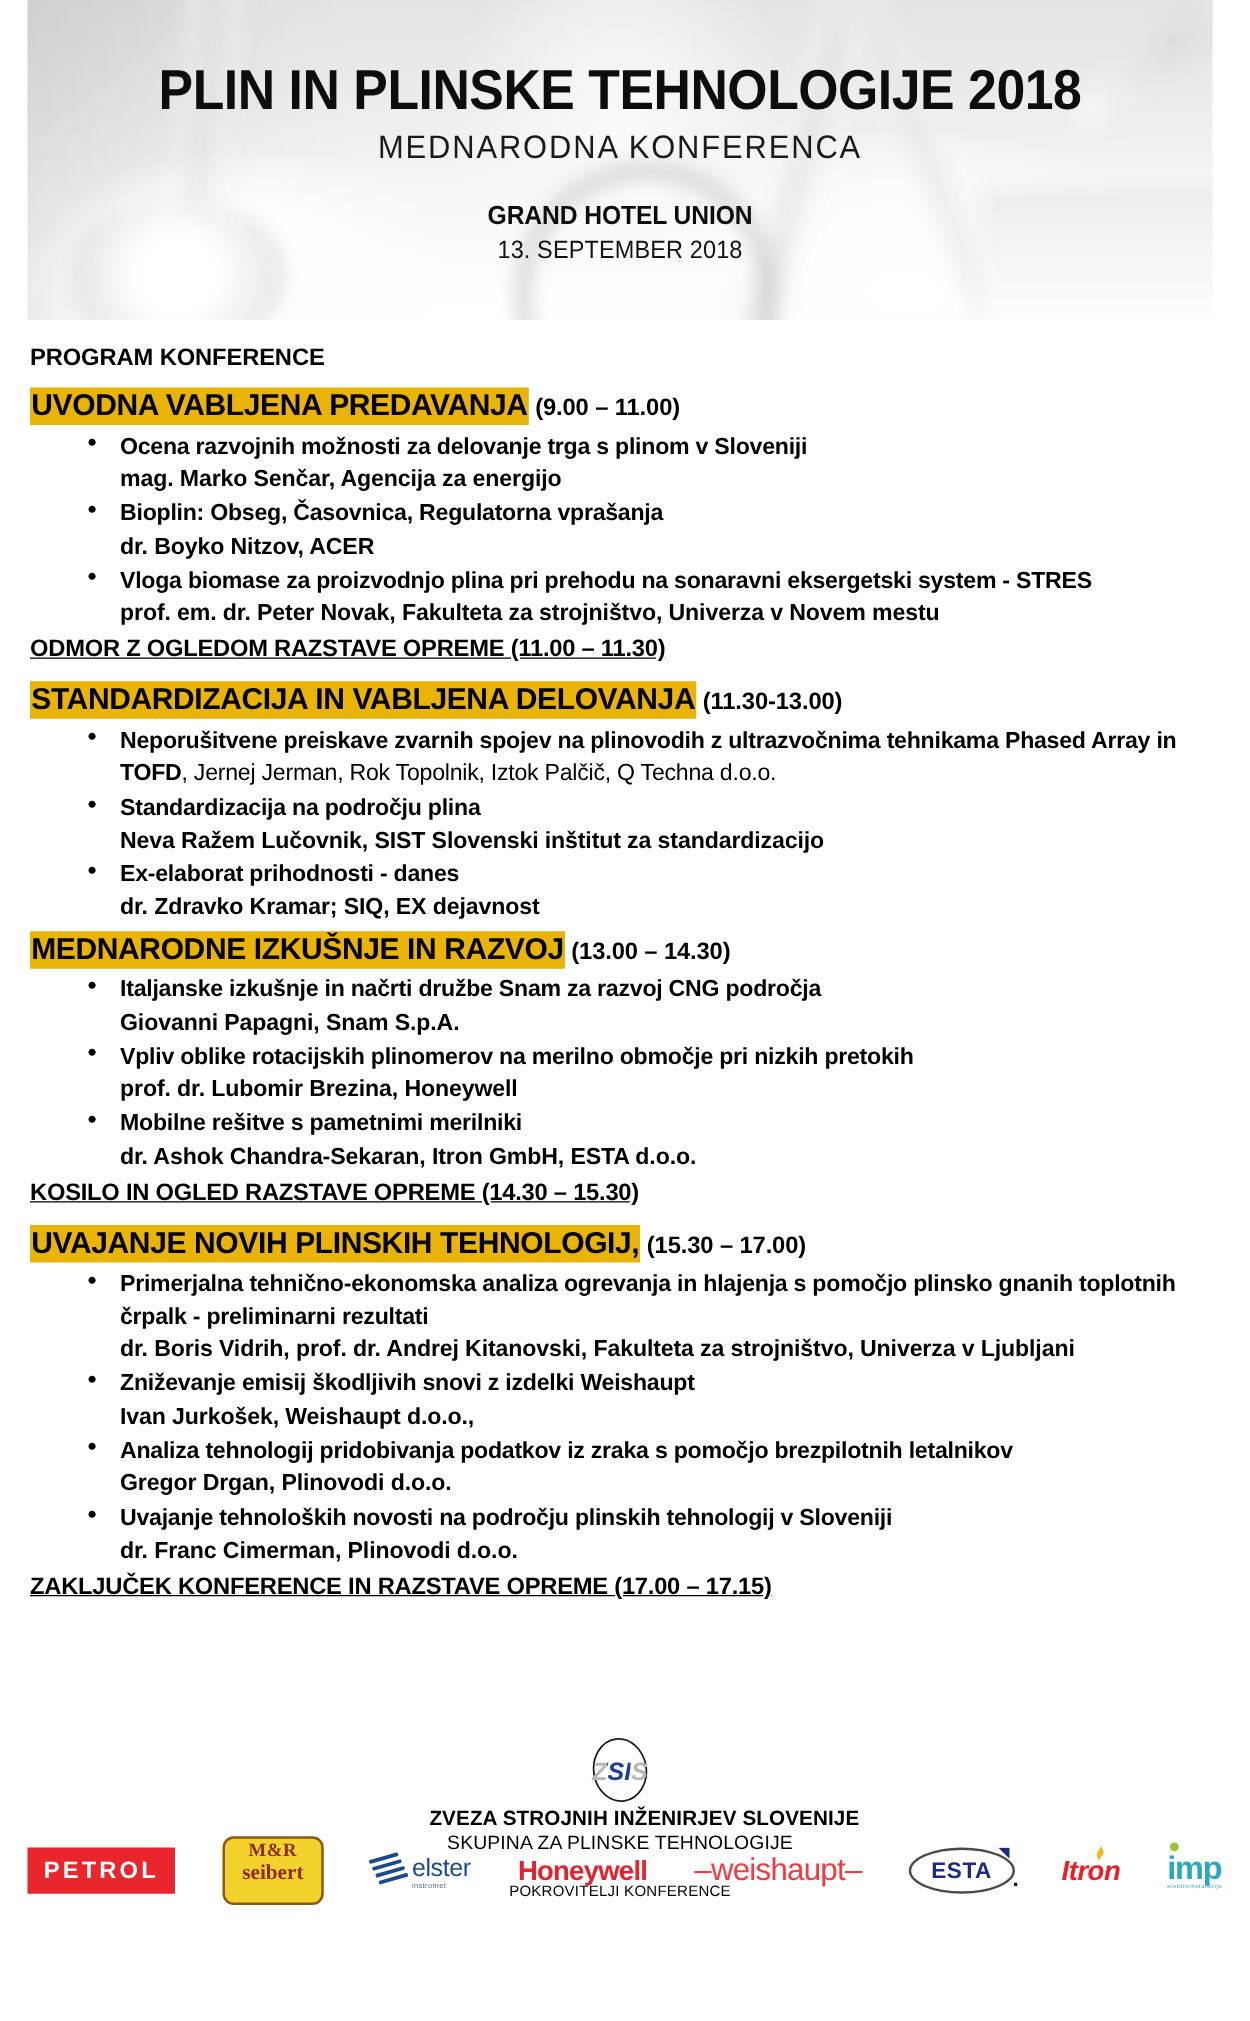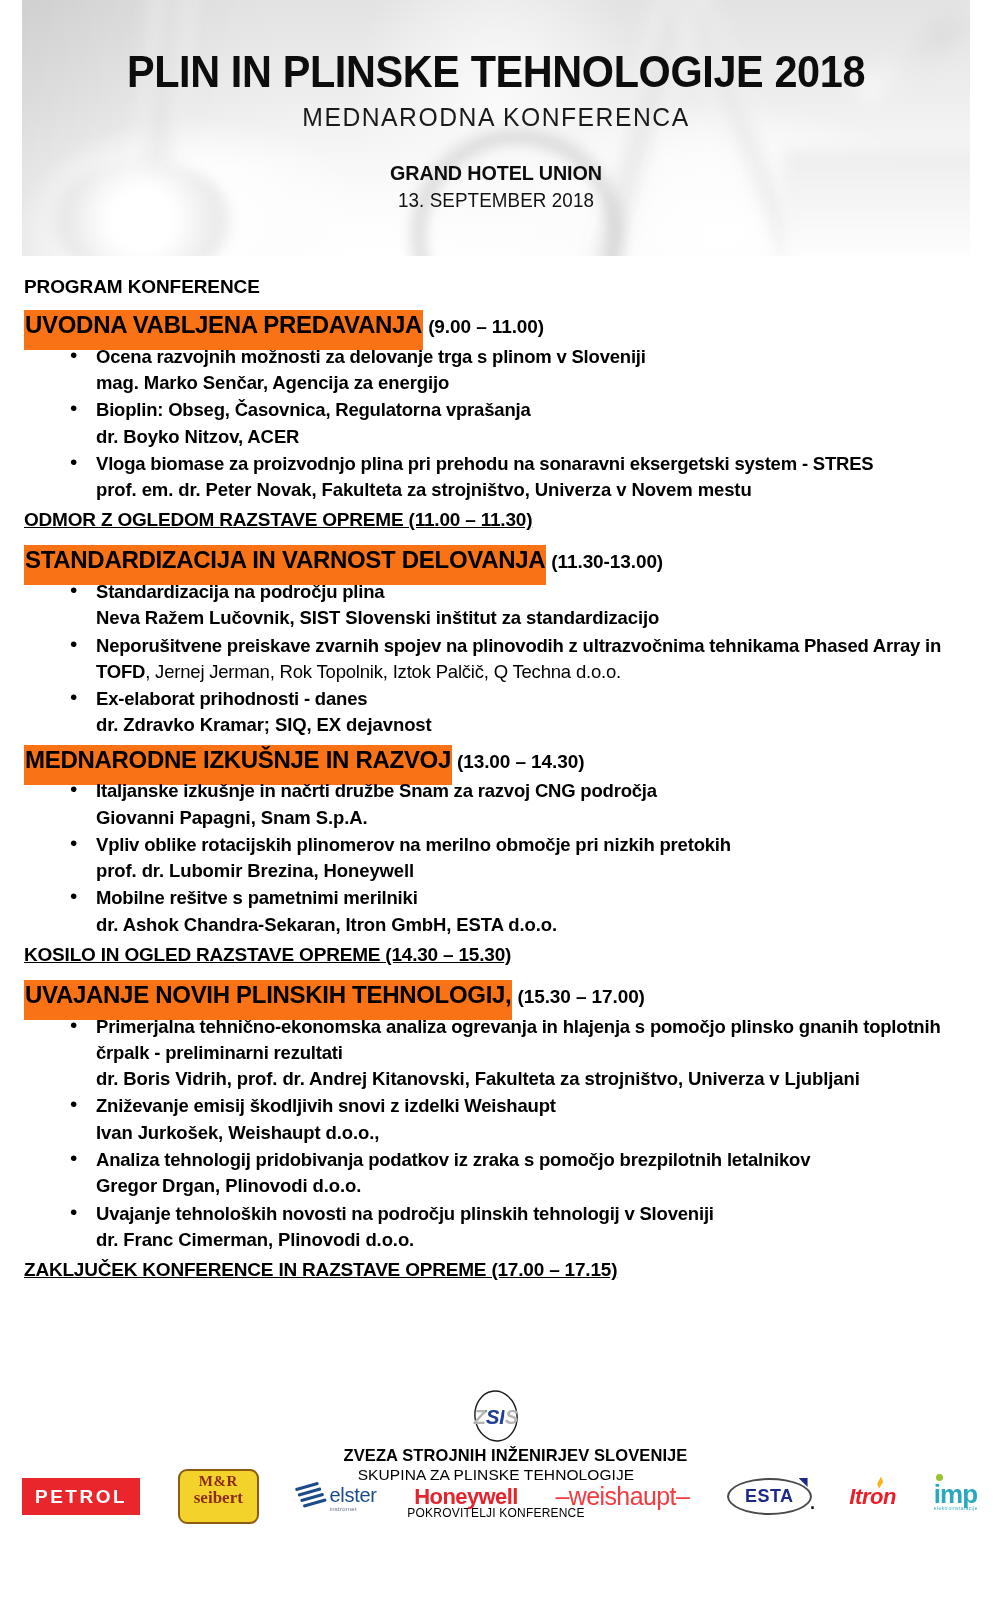--- a/index.html
+++ b/index.html
@@ -108,25 +108,25 @@
     font-weight: bold;
     letter-spacing: -0.1px;
     margin-bottom: 12px;
   }
   .session { margin-bottom: 2px; }
   .session-head {
     margin: 0 0 3px 0;
     line-height: 1.28;
   }
   .session-head .hl {
-    background: #f97316;
+    background: #eab308;
     font-size: 24px;
     font-weight: bold;
     letter-spacing: -0.3px;
-    padding: 1px 1px 12px 1px;
+    padding: 1px 1px 2px 1px;
     box-decoration-break: clone;
     -webkit-box-decoration-break: clone;
   }
   .session-head .time {
     font-size: 19px;
     font-weight: bold;
     letter-spacing: -0.1px;
     padding-left: 5px;
   }
   ul.talks {
@@ -297,28 +297,28 @@
             <div class="talk-authors">dr. Boyko Nitzov, ACER</div>
           </li>
           <li>
             <div class="talk-title"><span>Vloga biomase za proizvodnjo plina pri prehodu na sonaravni eksergetski system - STRES</span></div>
             <div class="talk-authors">prof. em. dr. Peter Novak, Fakulteta za strojništvo, Univerza v Novem mestu</div>
           </li>
         </ul>
         <span class="break-line">ODMOR Z OGLEDOM RAZSTAVE OPREME (11.00 – 11.30)</span>
       </div>
       <div class="session">
-        <div class="session-head"><span class="hl">STANDARDIZACIJA IN VARNOST DELOVANJA</span><span class="time">(11.30-13.00)</span></div>
+        <div class="session-head"><span class="hl">STANDARDIZACIJA IN VABLJENA DELOVANJA</span><span class="time">(11.30-13.00)</span></div>
         <ul class="talks">
+          <li>
+            <div class="talk-title"><span>Neporušitvene preiskave zvarnih spojev na plinovodih z ultrazvočnima tehnikama Phased Array in TOFD</span><span class="tail">, Jernej Jerman, Rok Topolnik, Iztok Palčič, Q Techna d.o.o.</span></div>
+          </li>
           <li>
             <div class="talk-title"><span>Standardizacija na področju plina</span></div>
             <div class="talk-authors">Neva Ražem Lučovnik, SIST Slovenski inštitut za standardizacijo</div>
-          </li>
-          <li>
-            <div class="talk-title"><span>Neporušitvene preiskave zvarnih spojev na plinovodih z ultrazvočnima tehnikama Phased Array in TOFD</span><span class="tail">, Jernej Jerman, Rok Topolnik, Iztok Palčič, Q Techna d.o.o.</span></div>
           </li>
           <li>
             <div class="talk-title"><span>Ex-elaborat prihodnosti - danes</span></div>
             <div class="talk-authors">dr. Zdravko Kramar; SIQ, EX dejavnost</div>
           </li>
         </ul>
       </div>
       <div class="session">
         <div class="session-head"><span class="hl">MEDNARODNE IZKUŠNJE IN RAZVOJ</span><span class="time">(13.00 – 14.30)</span></div>
         <ul class="talks">

